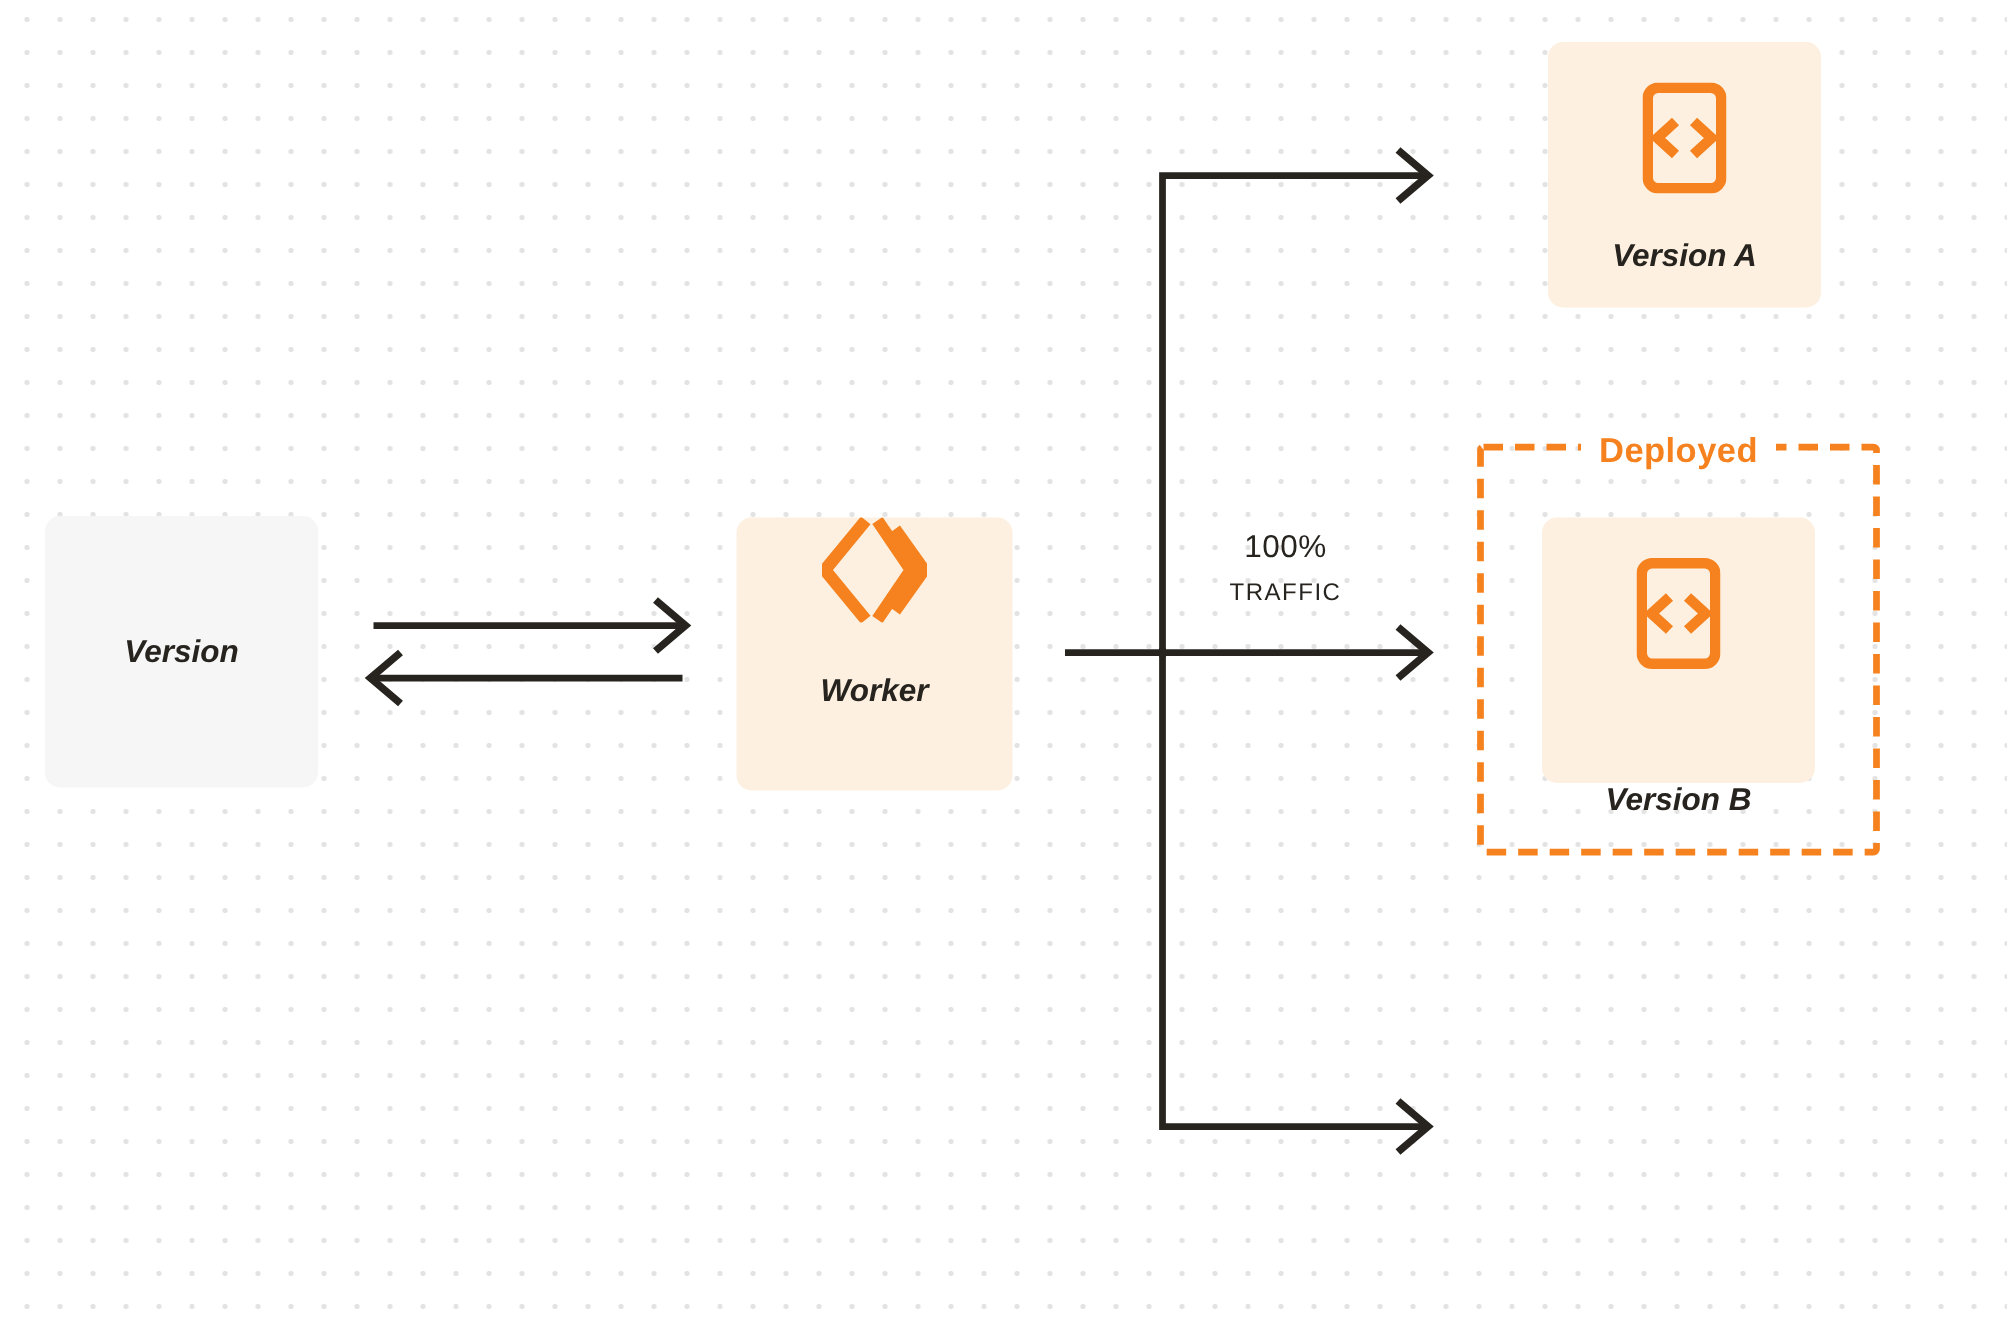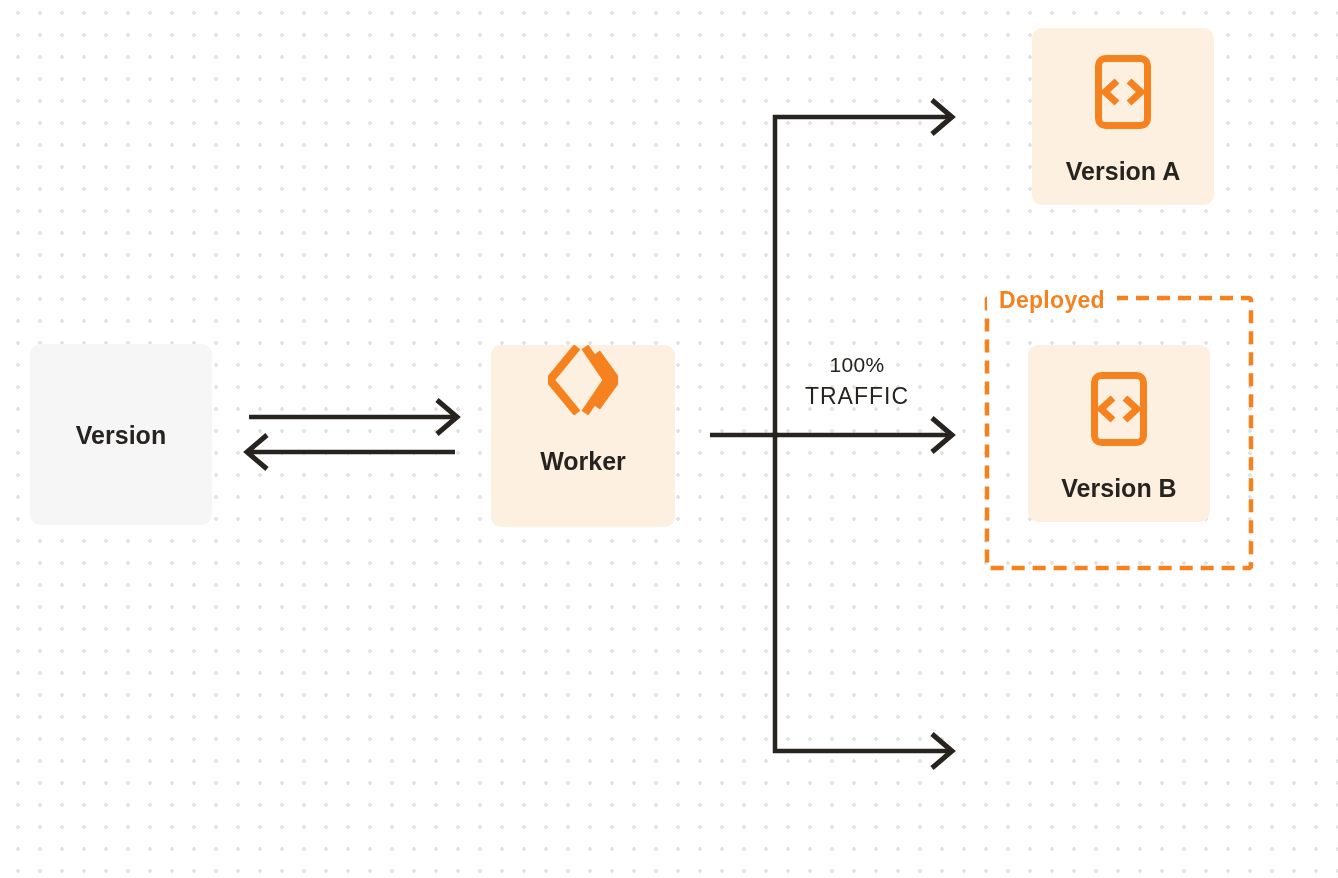--- a/index.html
+++ b/index.html
@@ -31,51 +31,53 @@
   }
   .card {
     position: absolute;
     border-radius: 10px;
     display: flex;
     flex-direction: column;
     align-items: center;
   }
   .card-label {
     font-weight: 700;
-    font-size: 25px;
+    font-size: 21px;
     color: var(--dark);
     line-height: 30px;
     white-space: nowrap;
+    font-style: italic;
   }
   .client-card {
     left: 30px; top: 344px;
     width: 182px; height: 181px;
     background: var(--client-bg);
     justify-content: center;
   }
   .worker-card {
     left: 491px; top: 345px;
     width: 184px; height: 182px;
     background: var(--cream);
   }
   .worker-card .card-label { margin-top: 31px; }
   .version-card {
     width: 182px; height: 177px;
     background: var(--cream);
     padding-top: 27px;
   }
   .version-card .card-label { margin-top: 27px; }
   .version-a { left: 1032px; top: 28px; }
-  .version-b { left: 1028px; top: 345px; }
+  .version-b { left: 1028px; top: 345px; gap: 46px; }
   .version-c { left: 1029px; top: 663px; }
   .icon-wrap { line-height: 0; }
   .deployed-label {
     position: absolute;
     left: 987px; top: 286px;
     width: 264px;
+    text-align: center;
     pointer-events: none;
   }
   .deployed-label span {
     display: inline-block;
     background: #ffffff;
     padding: 0 12px;
     font-weight: 700;
     font-size: 23px;
     line-height: 28px;
     color: var(--orange);
@@ -83,21 +85,21 @@
   }
   .traffic-label {
     position: absolute;
     left: 782px; top: 350px;
     width: 150px;
     text-align: center;
     color: var(--dark);
     font-weight: 400;
   }
   .traffic-label .t1 { font-size: 21px; line-height: 30px; letter-spacing: 0.3px; }
-  .traffic-label .t2 { font-size: 23px; line-height: 32px; letter-spacing: 1px; }
+  .traffic-label .t2 { font-size: 16px; line-height: 32px; letter-spacing: 1px; }
 </style>
 </head>
 <body>
 
 <div class="stage">
 
   <svg class="connectors" viewBox="0 0 1338 878" xmlns="http://www.w3.org/2000/svg">
     <defs>
       <marker id="arrowhead" markerUnits="userSpaceOnUse" markerWidth="30" markerHeight="42" refX="24" refY="20" orient="auto">
         <path d="M4 3 L24 20 L4 37" fill="none" stroke="#27241f" stroke-width="5" stroke-linecap="butt" stroke-linejoin="miter"></path>

